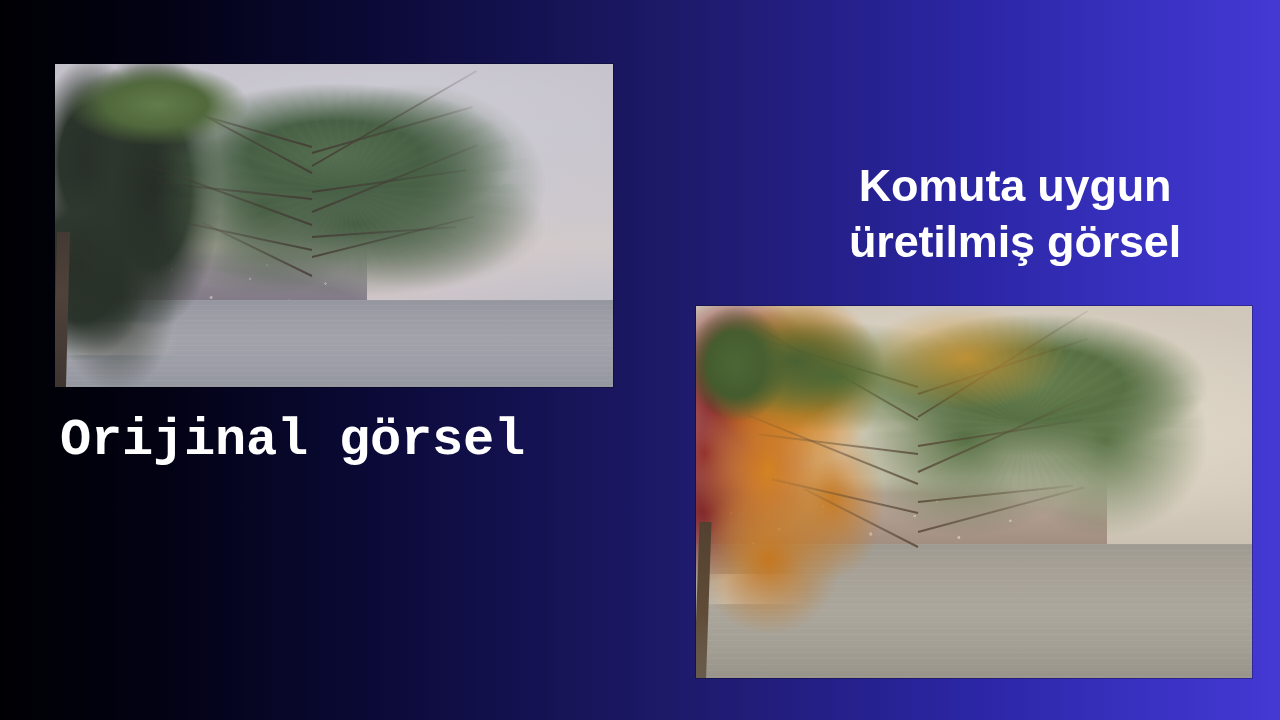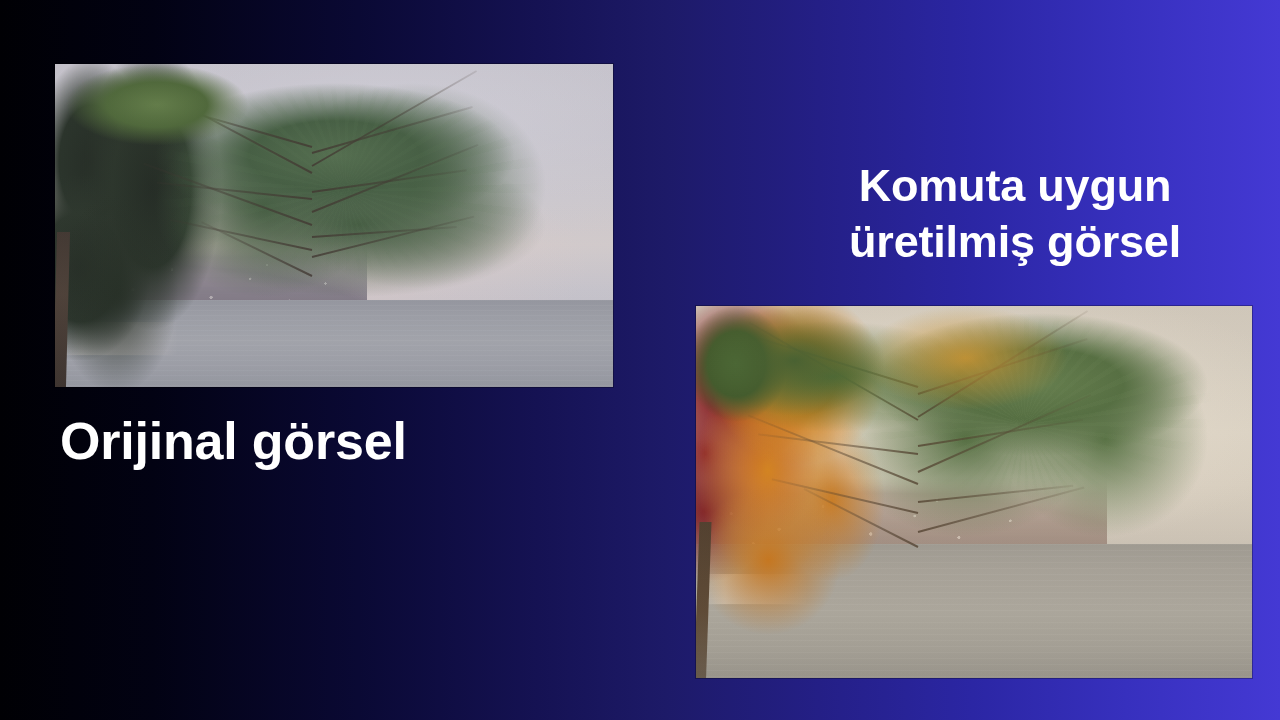--- a/index.html
+++ b/index.html
@@ -310,20 +310,21 @@
     color: #ffffff;
     font-weight: 700;
     letter-spacing: -0.2px;
   }
   #caption-original {
     left: 60px;
     top: 410px;
     font-size: 52px;
     line-height: 62px;
     white-space: nowrap;
+    font-family: Liberation Mono, monospace;
   }
   #caption-generated {
     left: 715px;
     top: 158px;
     width: 600px;
     text-align: center;
     font-size: 45px;
     line-height: 56px;
   }
   #caption-generated .line { display: block; }

